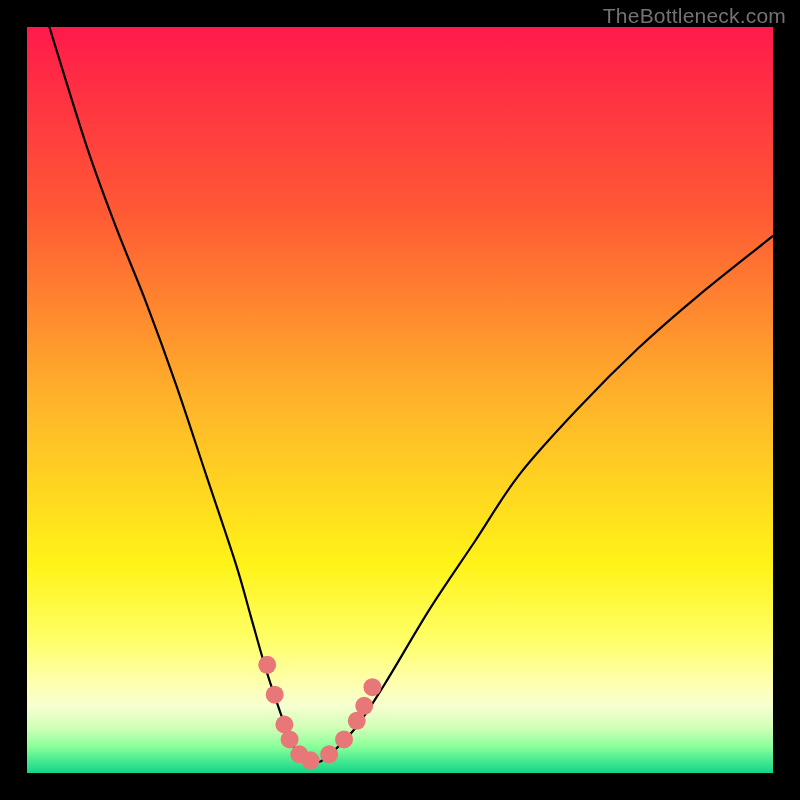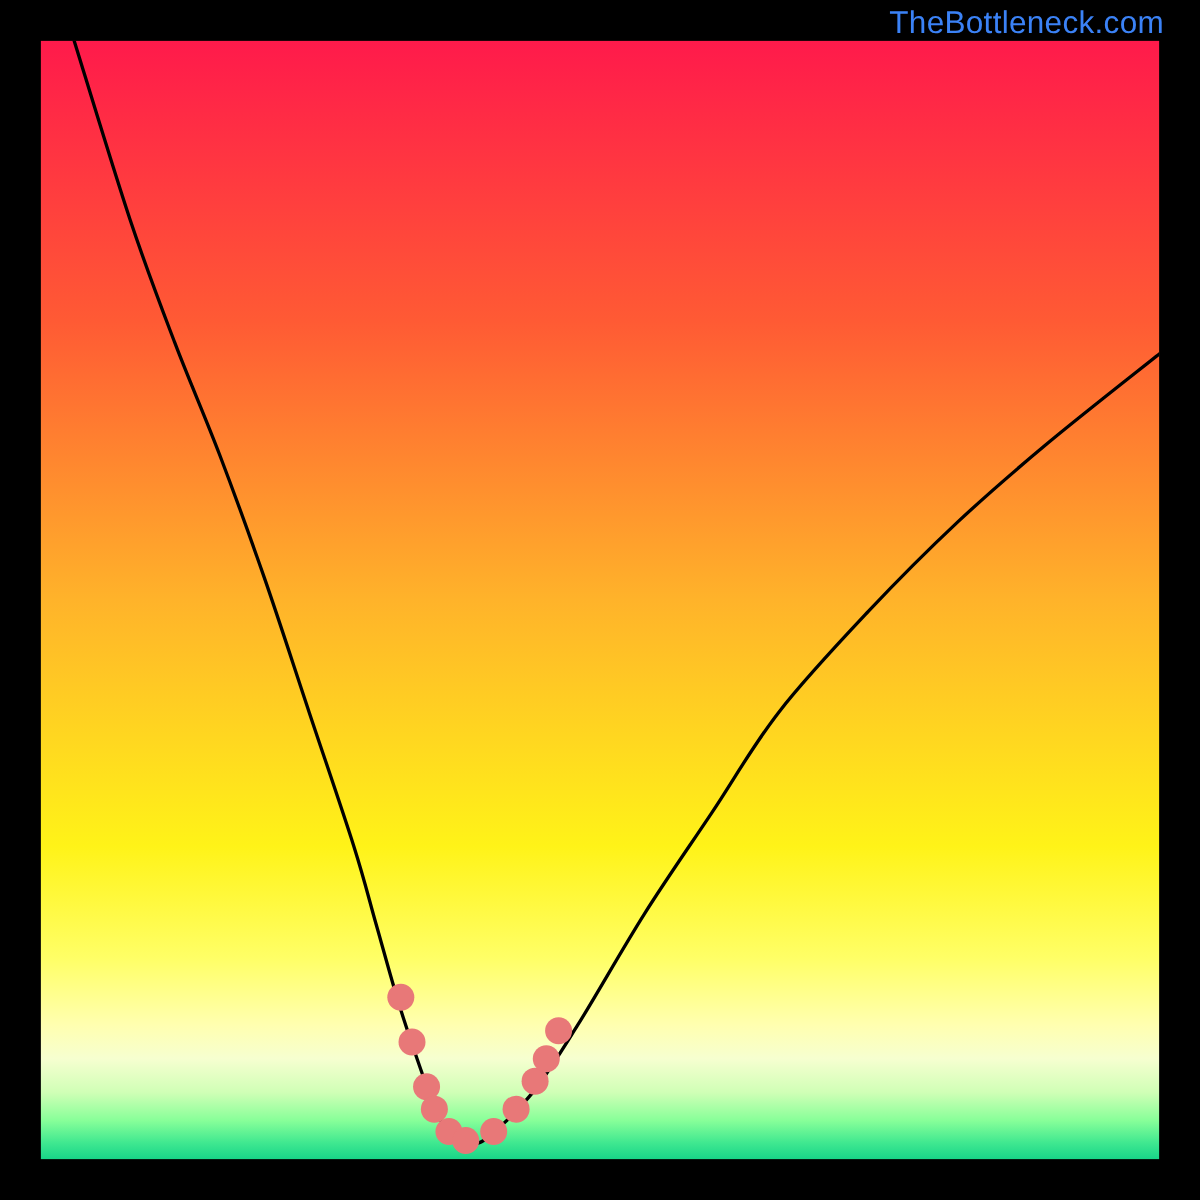--- a/index.html
+++ b/index.html
@@ -23,22 +23,22 @@
     position: absolute;
     top: 27px;
     left: 27px;
     width: 746px;
     height: 746px;
     overflow: hidden;
   }
   .watermark {
     position: absolute;
     top: 4px;
-    right: 24px;
-    color: #3b82f6;
+    right: 14px;
+    color: #737373;
     font-size: 21px;
     font-weight: 400;
     letter-spacing: 0.2px;
     user-select: none;
   }
   svg {
     display: block;
   }
 </style>
 </head>

